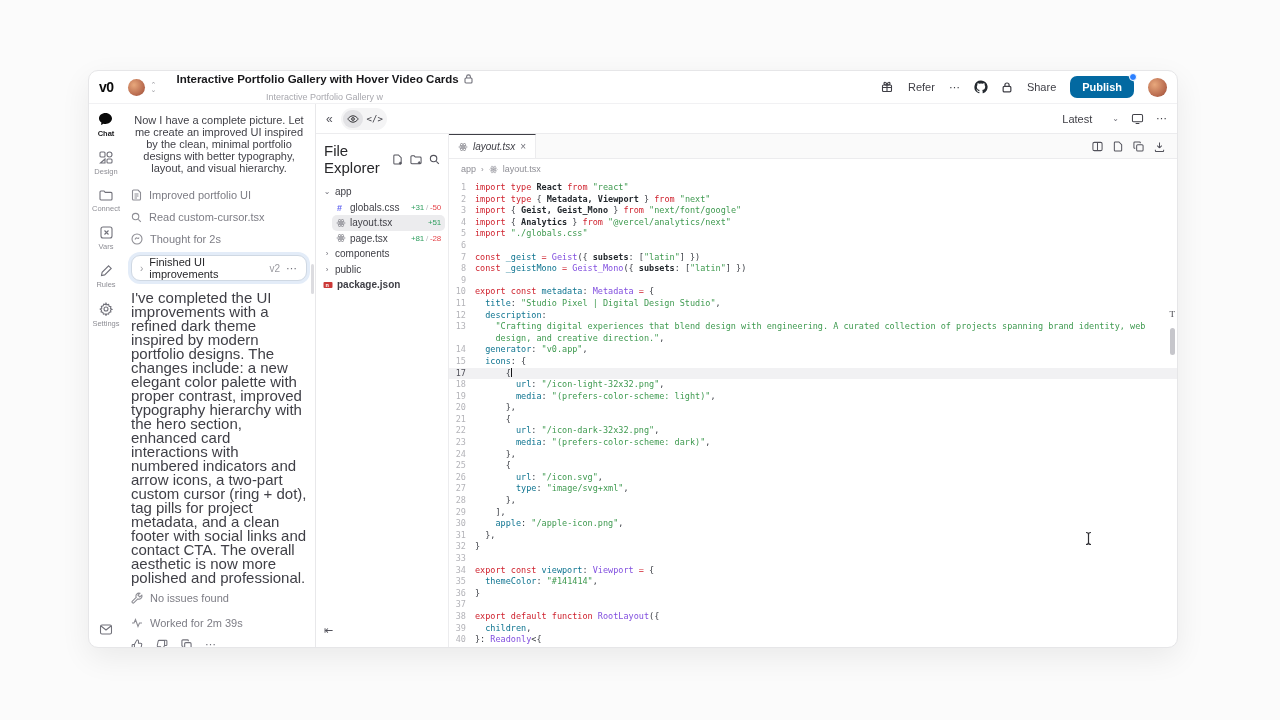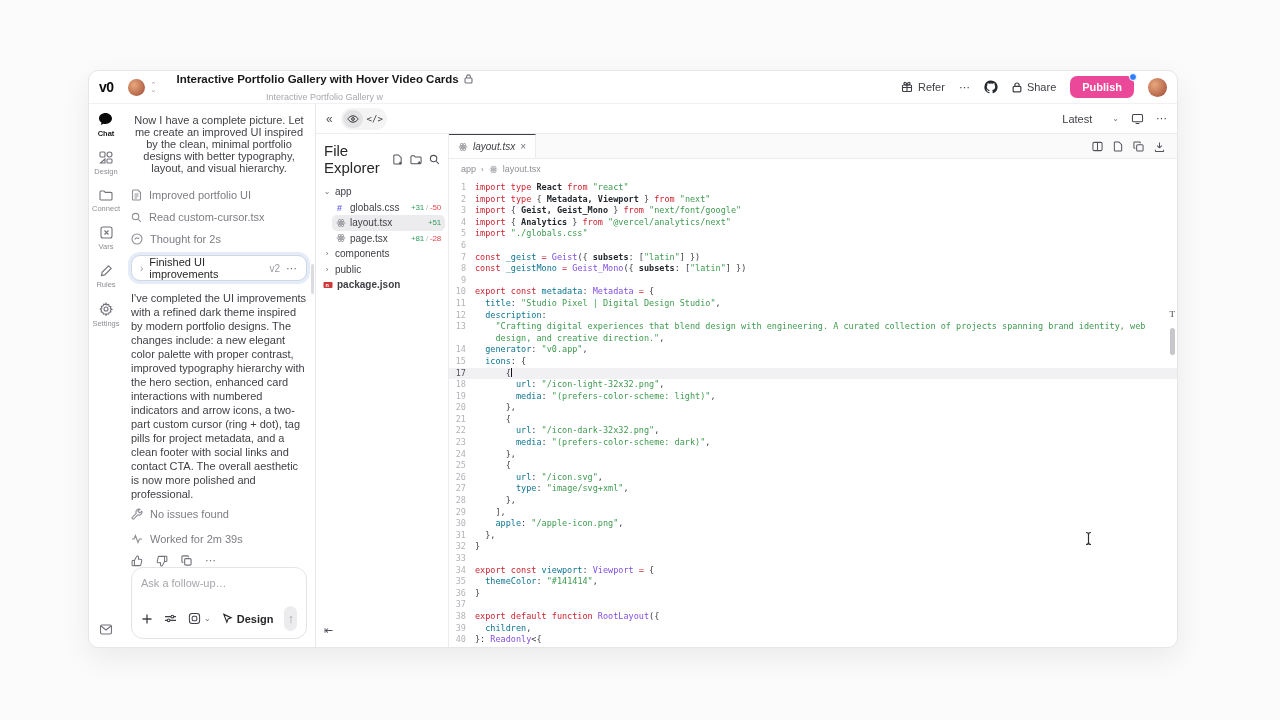--- a/index.html
+++ b/index.html
@@ -8,22 +8,22 @@
 
   
   .hdr { height:33px; flex:0 0 33px; display:flex; align-items:center; padding:0 10px; border-bottom:1px solid #f1f1f3; }
   .logo { font-weight:700; font-size:14px; letter-spacing:-.5px; color:#0a0a0a; margin-right:14px; }
   .avatar { width:17px; height:17px; border-radius:50%; background:radial-gradient(circle at 35% 35%, #e8a87c, #b4654a 70%, #7a4632); flex:0 0 auto; }
   .sorter { display:flex; flex-direction:column; line-height:5px; font-size:7px; color:#9b9ba1; margin:0 10px 0 6px; cursor:pointer; }
   .titleblock { display:flex; flex-direction:column; margin-left:10px; }
   .title { font-size:11.5px; font-weight:700; color:#18181b; display:flex; align-items:center; gap:5px; }
   .subtitle { font-size:9px; color:#a8a8ae; margin-top:7px;text-align:center; }
   .hdr-right { margin-left:auto; display:flex; align-items:center; gap:14px; }
-  .hbtn { display:flex; align-items:center; gap:5px; font-size:11px; color:#3f3f46; cursor:pointer; }
-  .publish { position:relative; background:#ec4899; color:#fff; font-size:11px; font-weight:600; border:none; border-radius:7px; padding:5px 12px; cursor:pointer; }
+  .hbtn { display:flex; align-items:center; gap:15px; font-size:11px; color:#3f3f46; cursor:pointer; }
+  .publish { position:relative; background:#0369a1; color:#fff; font-size:11px; font-weight:600; border:none; border-radius:7px; padding:5px 12px; cursor:pointer; }
   .publish .dot { position:absolute; top:-3px; right:-3px; width:8px; height:8px; border-radius:50%; background:#2b7fff; border:1.5px solid #fff; }
   .icon { display:inline-flex; align-items:center; justify-content:center; color:#52525b; }
   .icon svg { display:block; }
 
   
   .main { flex:1; display:flex; min-height:0; }
 
   
   .rail { width:34px; flex:0 0 34px; display:flex; flex-direction:column; align-items:center; padding-top:8px; gap:13px; position:relative; }
   .rail-item { display:flex; flex-direction:column; align-items:center; gap:3px; cursor:pointer; color:#71717a; }
@@ -35,21 +35,21 @@
   
   .chat { width:192px; flex:0 0 192px; display:flex; flex-direction:column; padding:10px 8px 8px 8px; position:relative; min-height:0; }
   .msg { font-size:11px; line-height:12px; color:#3f3f46;text-align:center; }
   .steps { margin-top:10px; display:flex; flex-direction:column; }
   .step { display:flex; align-items:center; gap:7px; font-size:11px; color:#7d7d85; height:22px; cursor:pointer; }
   .fcard { margin-top:5px; border:1px solid #cfd8e3; box-shadow:0 0 0 3px #e3ecf8; border-radius:9px; height:26px; display:flex; align-items:center; padding:0 8px; gap:6px; cursor:pointer; background:#fff; }
   .fcard .chev { color:#9b9ba1; font-size:10px; }
   .fcard .flabel { font-size:11px; color:#27272a; }
   .fcard .ver { font-size:10px; color:#9b9ba1; }
   .fcard .dots { margin-left:auto; color:#71717a; font-size:11px; letter-spacing:1px; }
-  .summary { margin-top:10px; font-size:11px; line-height:14px; color:#3f3f46; }
+  .summary { margin-top:10px; font-size:15px; line-height:14px; color:#3f3f46; }
   .statusrow { display:flex; align-items:center; gap:7px; font-size:11px; color:#7d7d85; height:24px; cursor:pointer; margin-top:1px; }
   .feedback { display:flex; align-items:center; gap:13px; margin-top:3px; color:#71717a; }
   .feedback .fb { cursor:pointer; }
   .chat-scroll { position:absolute; right:1px; top:160px; width:3px; height:30px; border-radius:2px; background:#dcdce0; cursor:pointer; }
 
   .composer { margin-top:auto; border:1px solid #e4e4e7; border-radius:12px; padding:9px 9px 7px 9px; display:flex; flex-direction:column; height:76px; background:#fff; }
   .composer input { border:none; outline:none; font-size:11px; color:#27272a; font-family:inherit; width:100%; }
   .composer input::placeholder { color:#a6a6ad; }
   .c-row { margin-top:auto; display:flex; align-items:center; gap:11px; color:#52525b; }
   .c-design { display:flex; align-items:center; gap:4px; font-size:11px; font-weight:600; color:#27272a; cursor:pointer; }

